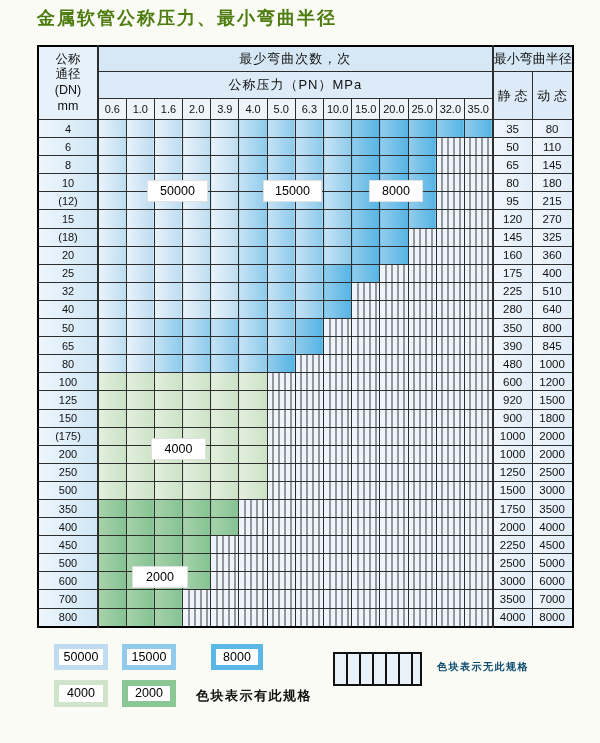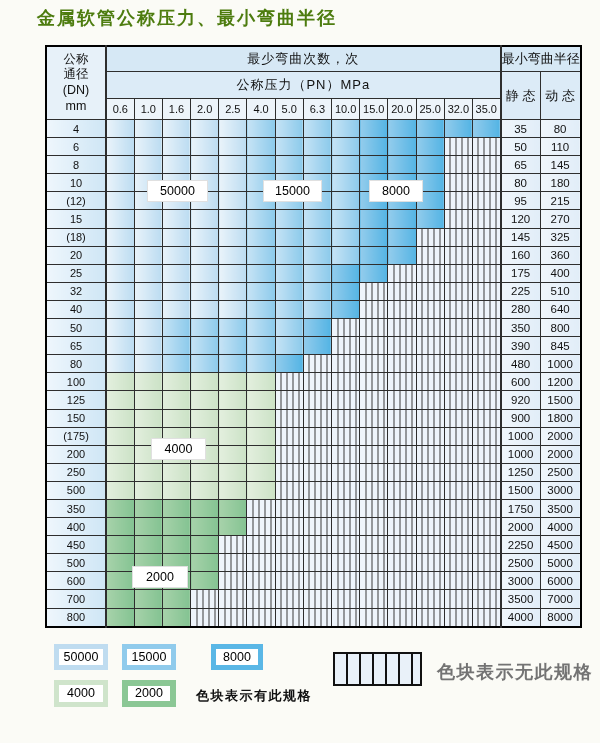--- a/index.html
+++ b/index.html
@@ -7,21 +7,21 @@
     width:600px;height:743px;position:relative;
     background:#fbfbf6;color:#111;
     font-family:"Liberation Sans",sans-serif;
     overflow:hidden;
   }
   .title{
     position:absolute;left:37px;top:6px;
     font-family:"Liberation Serif",serif;
     font-weight:bold;font-size:18px;letter-spacing:2px;color:#4d7c0f;
   }
-  .table-wrap{position:absolute;left:45px;top:45px;}
+  .table-wrap{position:absolute;left:37px;top:45px;}
   table{border-collapse:collapse;table-layout:fixed;border:2px solid #000;background:#fff;}
   th,td{border:1px solid #2e2e2e;padding:0;text-align:center;vertical-align:middle;
         font-size:11px;color:#111;overflow:hidden;white-space:nowrap;}
   th{font-weight:normal;}
   .corner{background:#e7f1f9;font-size:12.5px;line-height:1.25;border-right-width:2px;}
   .h-cycles{background:#d6e8f5;font-size:13px;height:24px;border-right-width:2px;letter-spacing:1px;text-align:center;}
   .h-radius{background:#d6e8f5;font-size:13px;}
   .h-pressure{background:#dcebf7;font-size:13px;height:26px;border-right-width:2px;letter-spacing:1px;}
   .h-static,.h-dynamic{background:#dcebf7;font-size:13px;}
   .h-pnum{background:#edf4fa;font-size:11px;height:20px;}
@@ -50,22 +50,22 @@
   .sw{position:absolute;box-sizing:border-box;background:#fff;text-align:center;
       font-size:12.5px;color:#000;}
   .sw span{display:block;}
   .sw-50000{left:54px;top:644px;width:54px;height:26px;border:5px solid #bfdcf0;line-height:16px;}
   .sw-15000{left:122px;top:644px;width:54px;height:26px;border:5px solid #90cbec;line-height:16px;}
   .sw-8000{left:211px;top:644px;width:52px;height:26px;border:5px solid #5ab7e6;line-height:16px;}
   .sw-4000{left:54px;top:680px;width:54px;height:27px;border:5px solid #cfe4cb;line-height:17px;}
   .sw-2000{left:122px;top:680px;width:54px;height:27px;border:6px solid #8bc795;line-height:15px;}
   .legend-text-has{position:absolute;left:196px;top:687px;font-size:13px;font-weight:bold;
        letter-spacing:1.5px;color:#111;}
-  .legend-text-no{position:absolute;left:437px;top:660px;font-size:18px;font-weight:bold;
-       letter-spacing:1.5px;color:#737373;}
+  .legend-text-no{position:absolute;left:437px;top:660px;font-size:10px;font-weight:bold;
+       letter-spacing:1.5px;color:#0c4a6e;}
   .legend-hatch{position:absolute;left:333px;top:652px;width:89px;height:34px;
        box-sizing:border-box;border:2px solid #111;background-color:#e9f1f9;
        background-image:repeating-linear-gradient(90deg,transparent 0,transparent 11.5px,#111 11.5px,#111 13px);}
 </style>
 </head>
 <body>
 
 <div class="title">金属软管公称压力、最小弯曲半径</div>
 
 <div class="table-wrap">
@@ -90,21 +90,21 @@
       <tr>
         <th colspan="14" class="h-pressure">公称压力（PN）MPa</th>
         <th rowspan="2" class="h-static">静 态</th>
         <th rowspan="2" class="h-dynamic">动 态</th>
       </tr>
       <tr id="pressure-cols">
           <th class="h-pnum">0.6</th>
           <th class="h-pnum">1.0</th>
           <th class="h-pnum">1.6</th>
           <th class="h-pnum">2.0</th>
-          <th class="h-pnum">2.5</th>
+          <th class="h-pnum">3.9</th>
           <th class="h-pnum">4.0</th>
           <th class="h-pnum">5.0</th>
           <th class="h-pnum">6.3</th>
           <th class="h-pnum">10.0</th>
           <th class="h-pnum">15.0</th>
           <th class="h-pnum">20.0</th>
           <th class="h-pnum">25.0</th>
           <th class="h-pnum">32.0</th>
           <th class="h-pnum">35.0</th>
         </tr>

